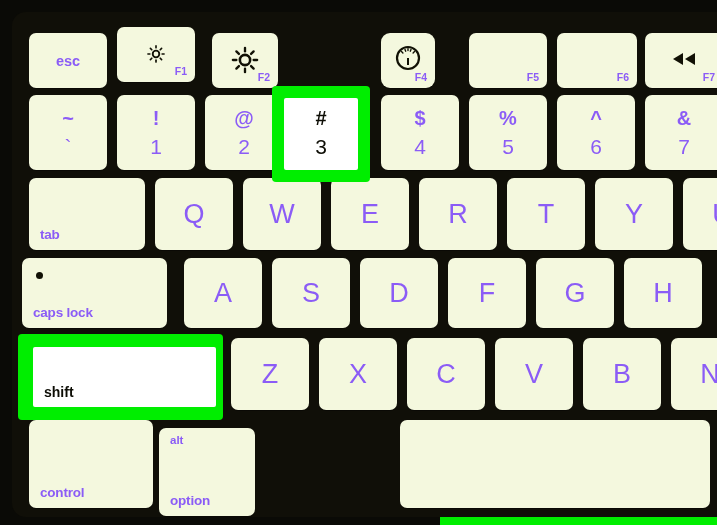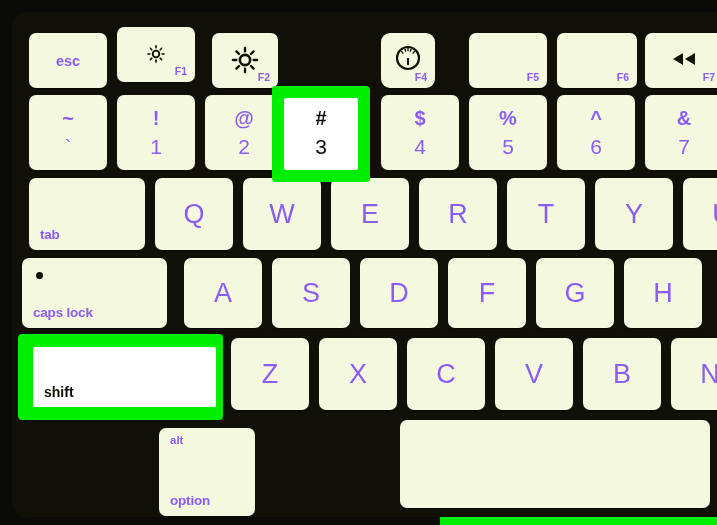--- a/index.html
+++ b/index.html
@@ -332,20 +332,23 @@
   <div class="key" style="left:495px; top:338px; width:78px; height:72px;">
     <span class="glyph g-center">V</span>
   </div>
   <div class="key" style="left:583px; top:338px; width:78px; height:72px;">
     <span class="glyph g-center">B</span>
   </div>
   <div class="key" style="left:671px; top:338px; width:78px; height:72px;">
     <span class="glyph g-center">N</span>
   </div>
 
+  <div class="key" style="left:29px;  top:420px; width:124px; height:88px;">
+    <span class="glyph g-bl">control</span>
+  </div>
   <div class="key" style="left:159px; top:420px; width:96px; height:88px;margin-top:8px;">
     <span class="glyph g-tl">alt</span>
     <span class="glyph g-bl">option</span>
   </div>
 
   <div class="key" style="left:400px; top:420px; width:310px; height:88px;">
     <span class="glyph g-center"></span>
   </div>
 
   <div class="hl" style="left:272px; top:86px; width:98px; height:96px;">

